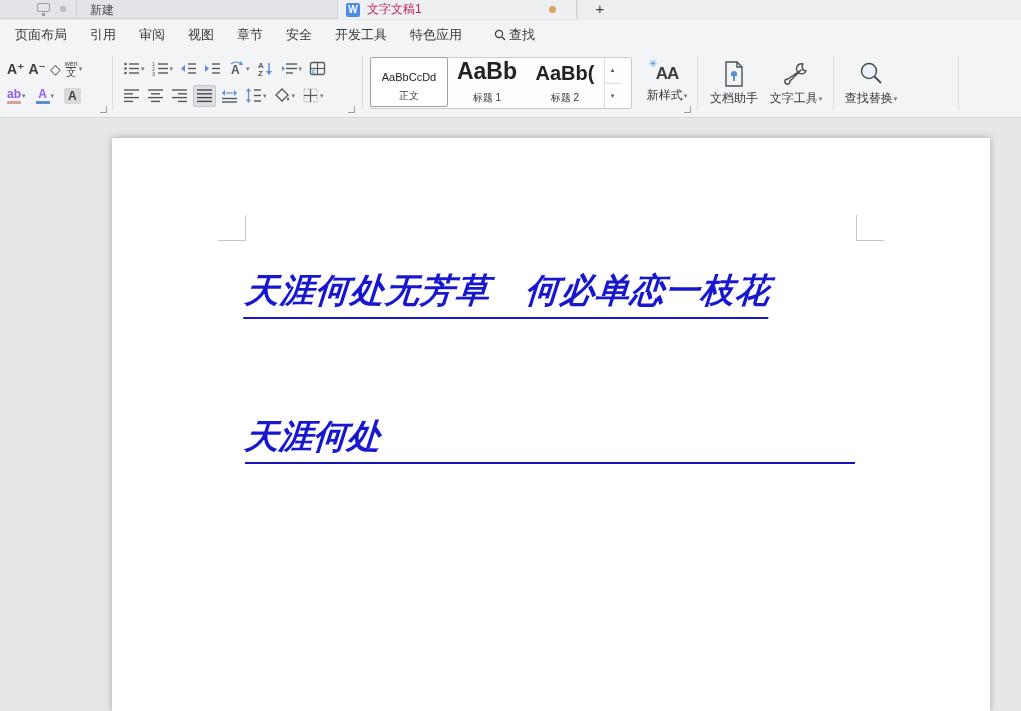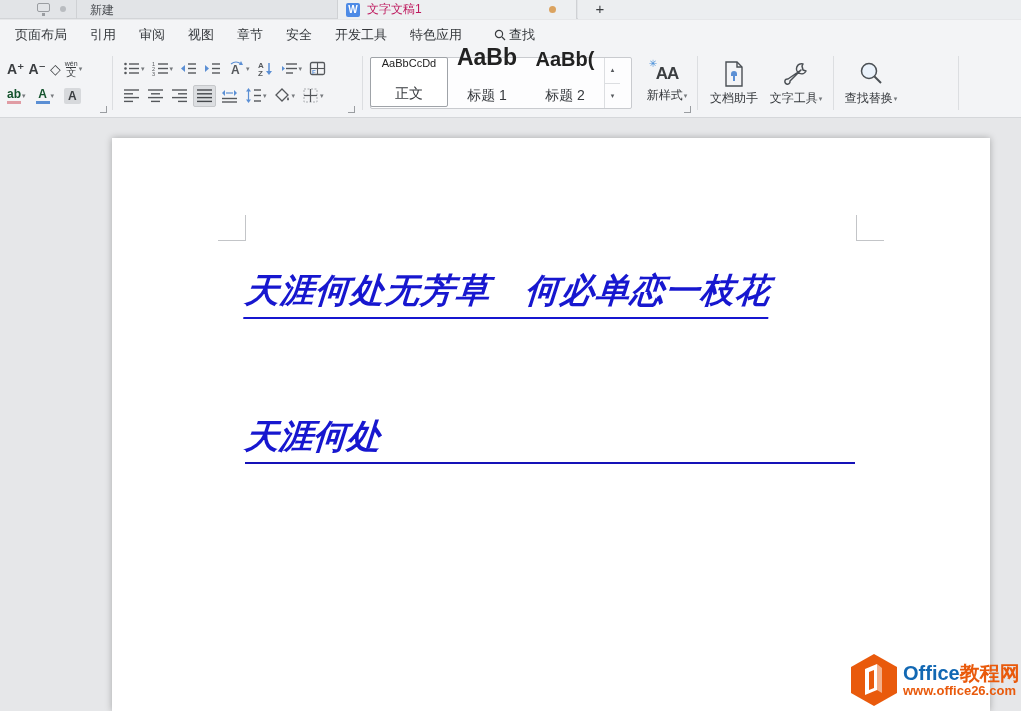--- a/index.html
+++ b/index.html
@@ -46,34 +46,34 @@
   .row { display:flex; align-items:center; height:27px; padding-left:5px; }
   .sbtn { display:flex; align-items:center; justify-content:center; height:22px; padding:0 2px;
           border-radius:2px; color:#3a3d40; }
   .sbtn.sel { background:#dcdee1; border:1px solid #c6c8cb; }
   .glyph { font-size:14px; font-weight:bold; color:#3a3d40; }
   .caret { font-size:7px; color:#76797d; margin-left:1px; }
   .stack { display:flex; flex-direction:column; align-items:center; line-height:1; }
   .pin-top { font-size:7px; color:#3a3d40; }
   .pin-bot { font-size:10px; color:#3a3d40; border-top:1px solid #3a3d40; }
   .barred { display:flex; flex-direction:column; align-items:center; line-height:1; }
-  .barred .t { font-size:12px; font-weight:bold; color:#14532d; }
+  .barred .t { font-size:12px; font-weight:bold; color:#8b5cf6; }
   .bar { width:14px; height:3px; margin-top:1px; }
   .bar.pink { background:#e09ca4; }
   .bar.blue { background:#5b8fd4; }
   .shadedA { font-size:12px; font-weight:bold; color:#3a3d40; background:#d7d9dc; border-radius:2px; padding:1px 4px; }
   .icon16 { width:17px; height:17px; display:block; }
 
   
   .gallery { position:absolute; left:370px; top:7px; width:262px; height:52px; background:#fdfdfe;
              border:1px solid #c9cbcf; border-radius:2px; display:flex; }
   .gitem { width:78px; height:100%; display:flex; flex-direction:column; align-items:center; justify-content:flex-end;
            padding-bottom:3px; color:#222; }
   .gitem.sel { background:#fff; border:1px solid #9fa3a8; border-radius:2px; margin:-1px 0 -1px -1px; }
-  .gname { font-size:14px; color:#35383c; margin-top:16px; }
+  .gname { font-size:10px; color:#35383c; margin-top:6px; }
   .gp0 { font-size:11px; } .gp1 { font-size:23px; font-weight:bold; } .gp2 { font-size:20px; font-weight:bold; }
   .gp3 { font-size:14px; font-weight:bold; }
   .gscroll { width:16px; border-left:1px solid #dcdee1; display:flex; flex-direction:column; }
   .gsb { flex:1; display:flex; align-items:center; justify-content:center; font-size:7px; color:#55585c; }
   .gsb + .gsb { border-top:1px solid #dcdee1; }
 
   
   .bigbtn { position:absolute; top:6px; width:66px; height:56px; display:flex; flex-direction:column;
             align-items:center; justify-content:center; gap:3px; color:#35383c; font-size:12px; }
   .bigbtn .lab { display:flex; align-items:center; white-space:nowrap; }
@@ -398,29 +398,15 @@
     <div class="page">
       <div class="mark-tl"></div>
       <div class="mark-tr"></div>
       <div class="line1 hand" style="color: rgb(23, 23, 207);">天涯何处无芳草　何必单恋一枝花</div>
       <div class="line2">
         <span class="txt hand">天涯何处</span>
         <span style="flex:1"></span>
       </div>
     </div>
 
-    <div class="logo">
-      <svg class="hex" viewBox="0 0 50 54">
-        <polygon points="25,1 48,14 48,40 25,53 2,40 2,14" fill="#e95a0c"></polygon>
-        <polygon points="16,16 28,11 28,37 16,42" fill="#fff"></polygon>
-        <polygon points="20,19 25,17 25,35 20,37" fill="#e95a0c"></polygon>
-        <polygon points="28,11 33,15 33,40 28,37" fill="#f4b08a"></polygon>
-      </svg>
-      <div class="logo-text">
-        <div class="brand">
-          <span class="b">Office</span><span class="o">教程网</span>
-        </div>
-        <div class="url">www.office26.com</div>
-      </div>
-    </div>
   </div>
 
 </div>
 
 </body></html>

